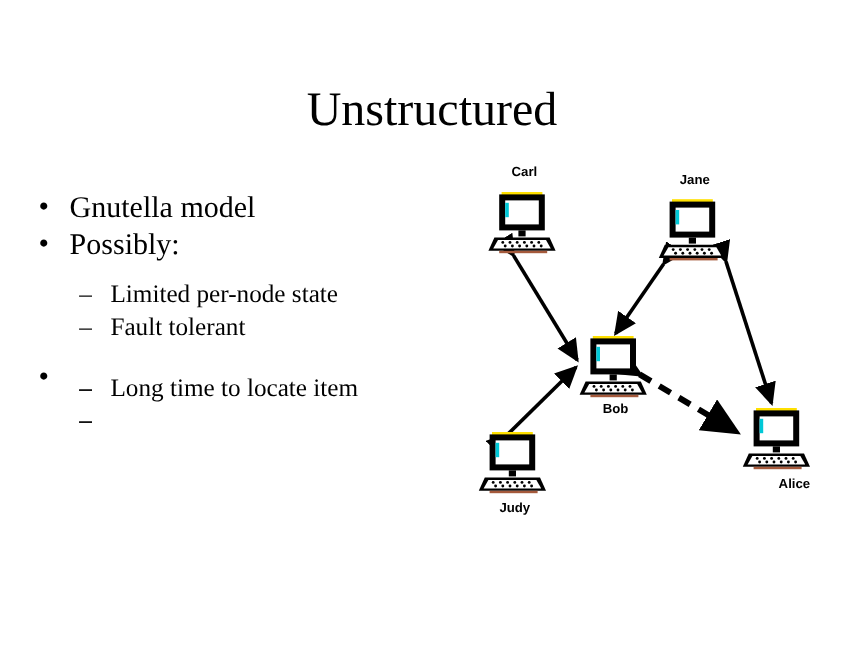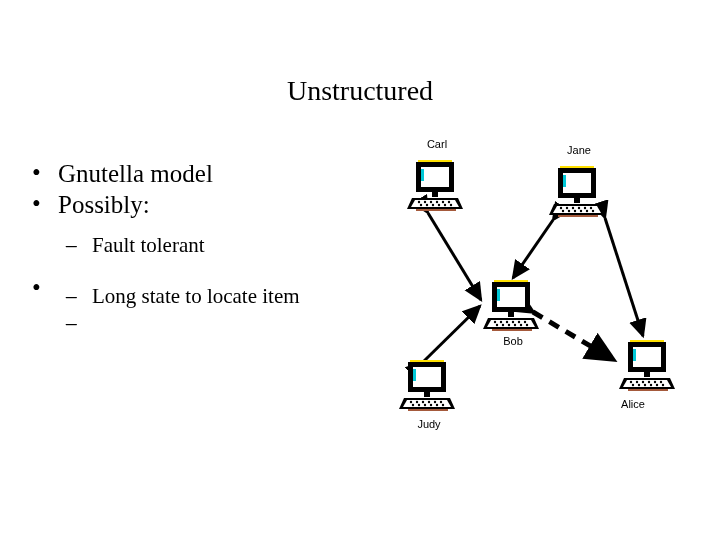--- a/index.html
+++ b/index.html
@@ -23,21 +23,21 @@
   }
 
   
   #title {
     position: absolute;
     left: 0;
     top: 68px;
     width: 720px;
     text-align: center;
     font-family: "Liberation Serif", serif;
-    font-size: 28px;
+    font-size: 40px;
     line-height: 46px;
     color: #000000;
     letter-spacing: 0px;
     white-space: nowrap;
   }
 
   
   #body {
     position: absolute;
     left: 22px;
@@ -95,21 +95,21 @@
     position: absolute;
     width: 62px;
     height: 56px;
   }
   .node-label {
     position: absolute;
     width: 90px;
     text-align: center;
     font-family: "Liberation Sans", sans-serif;
     font-size: 11px;
-    font-weight: normal;
+    font-weight: bold;
     color: #000000;
     white-space: nowrap;
   }
 </style>
 </head>
 <body>
 
 <div id="slide">
 
   <div id="title">Unstructured</div>
@@ -123,20 +123,21 @@
 
     <div class="lvl1">
       <span class="bul">•</span>
       <span>Possibly:</span>
     </div>
 
     <div class="gap-a"></div>
 
     <div class="lvl2">
       <span class="bul">–</span>
+      <span>Limited per-node state</span>
     </div>
 
     <div class="lvl2">
       <span class="bul">–</span>
       <span>Fault tolerant</span>
     </div>
 
     <div class="gap-b"></div>
 
     <div class="lvl1">
@@ -144,21 +145,21 @@
     </div>
 
     <div class="gap-c"></div>
 
     <div class="lvl2">
       <span class="bul">–</span>
     </div>
 
     <div class="lvl2">
       <span class="bul">–</span>
-      <span>Long state to locate item</span>
+      <span>Long time to locate item</span>
     </div>
 
     <div class="lvl2">
       <span class="bul">–</span>
     </div>
 
     <div class="lvl2">
       <span class="bul">–</span>
     </div>
 
@@ -318,16 +319,16 @@
           <circle cx="15" cy="47" r="1.2"></circle>
             <circle cx="21" cy="47" r="1.2"></circle>
           <circle cx="27" cy="47" r="1.2"></circle>
             <circle cx="33" cy="47" r="1.2"></circle>
           <circle cx="39" cy="47" r="1.2"></circle>
             <circle cx="45" cy="47" r="1.2"></circle>
         </g>
         <rect x="10" y="51" width="40" height="2" fill="#a55a3c"></rect>
       </svg>
     </div>
-    <div class="node-label" style="left:208px; top:268px;">Alice</div>
+    <div class="node-label" style="left:237px; top:268px;">Alice</div>
 
   </div>
 </div>
 
 </body></html>

